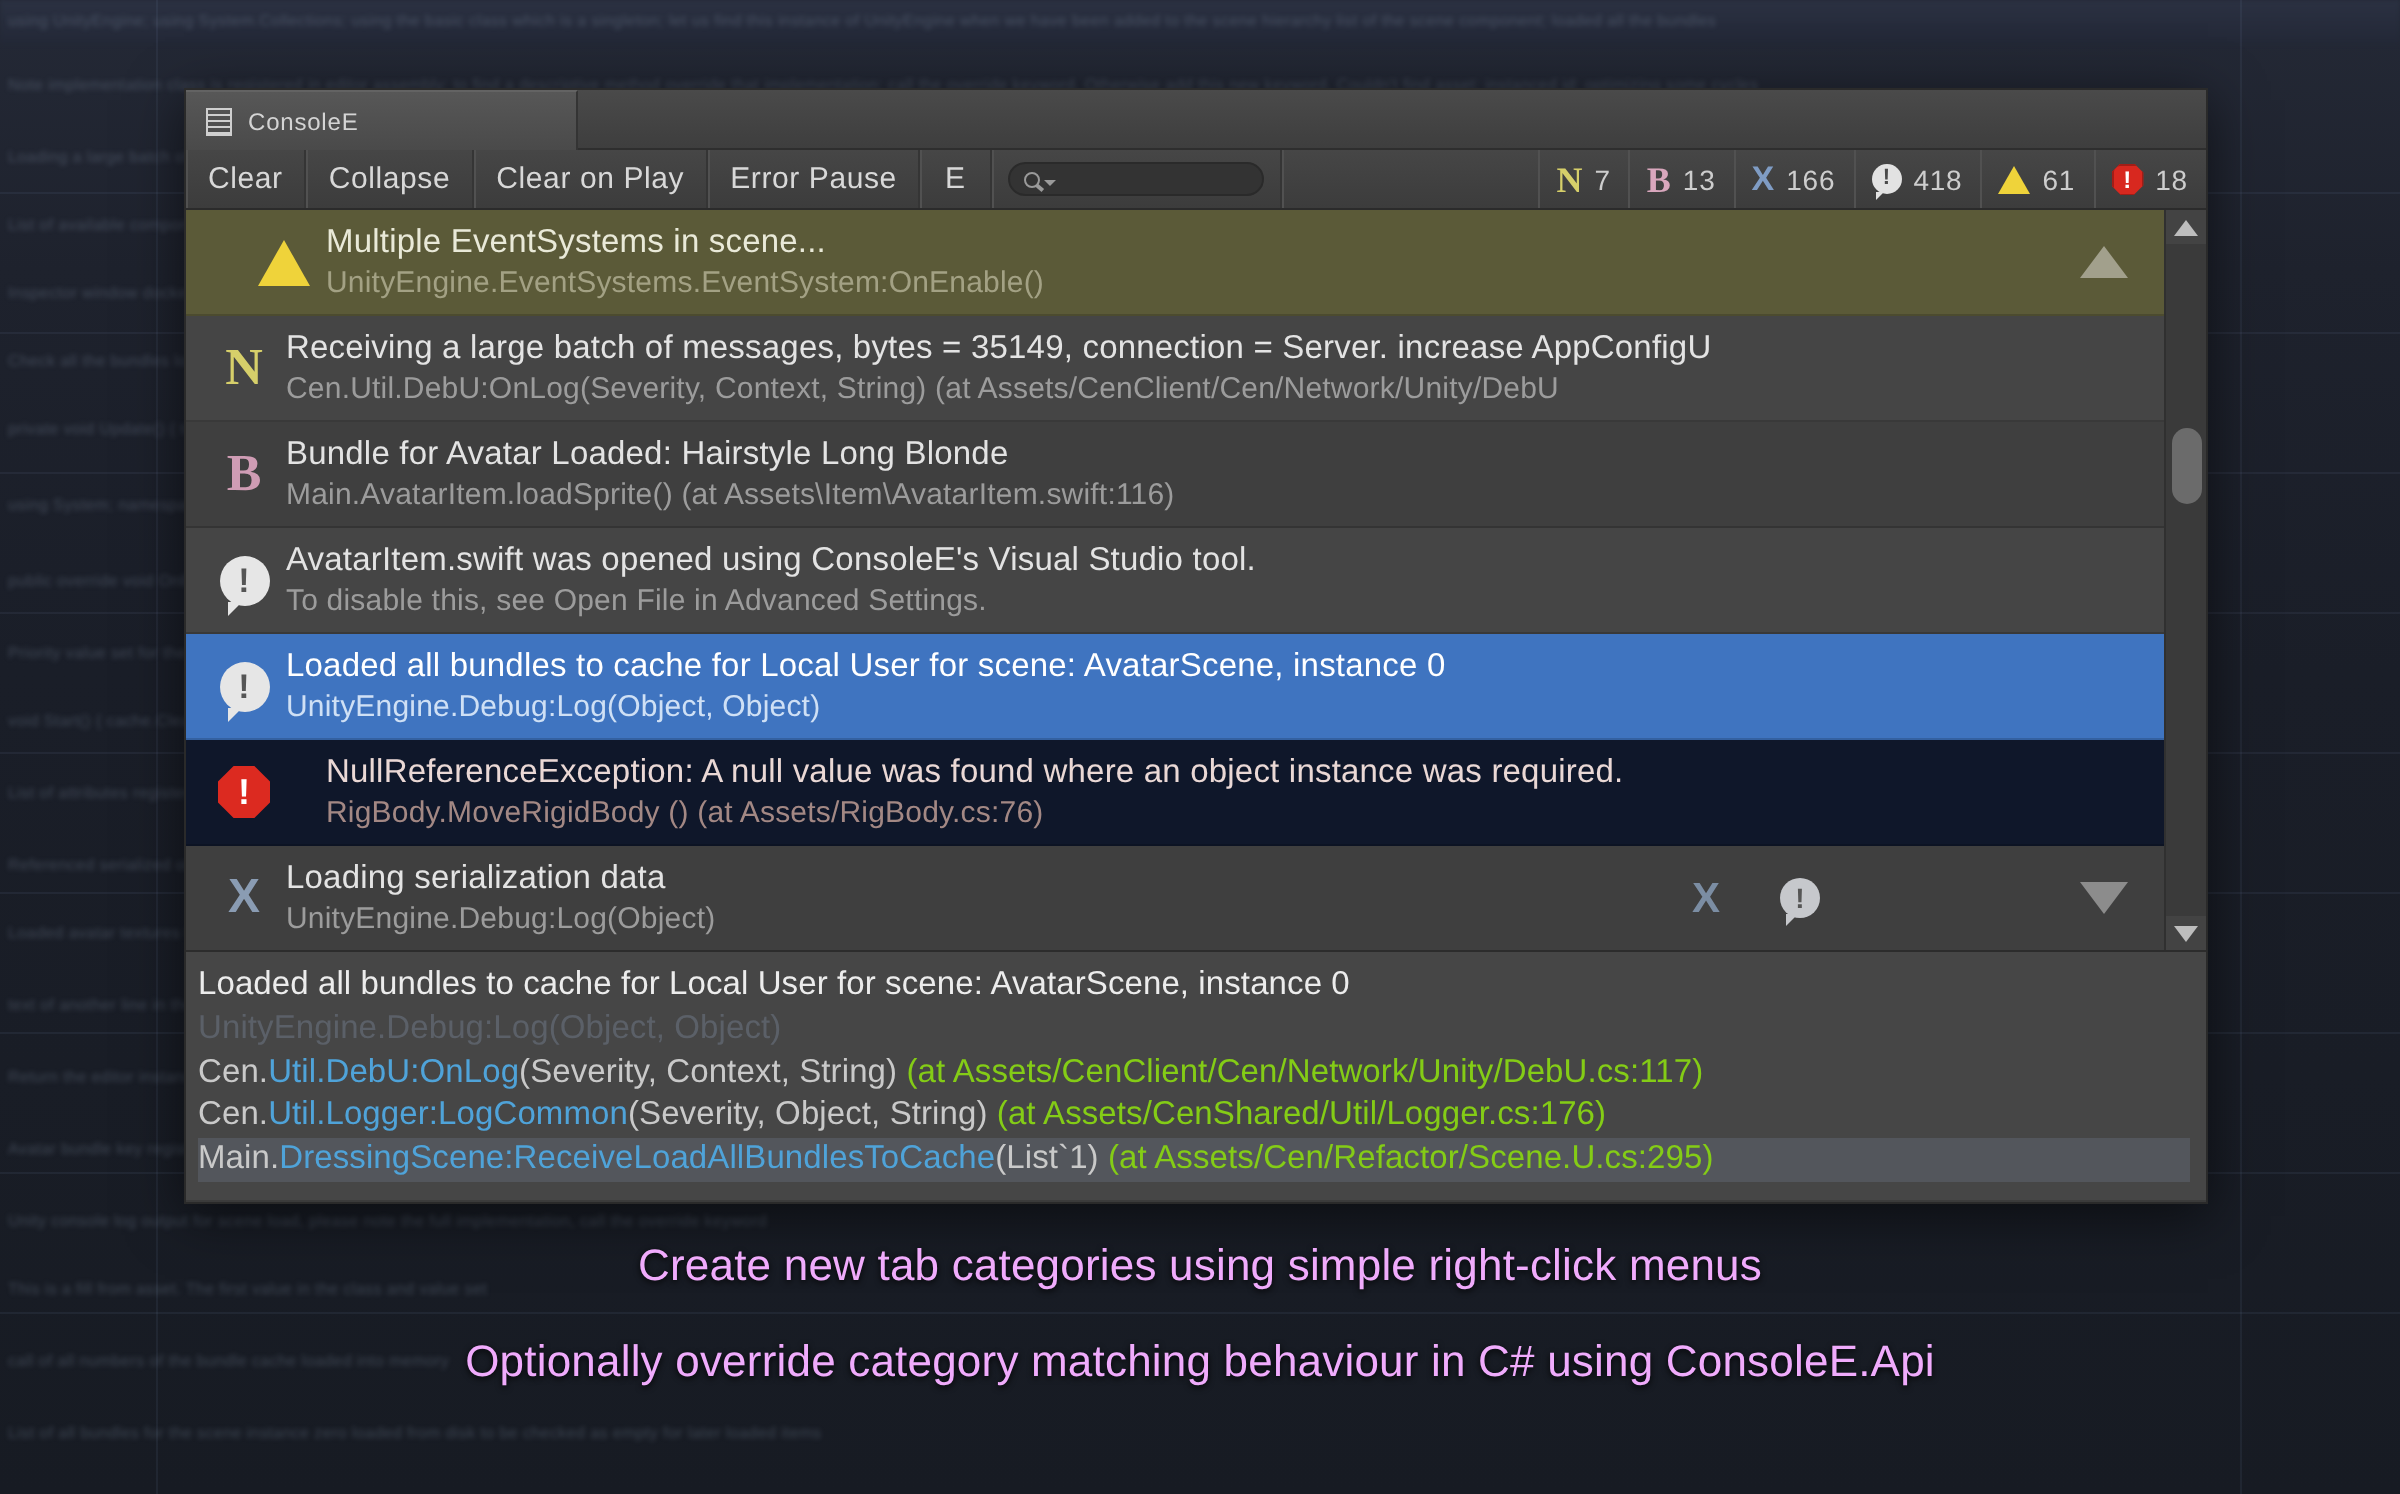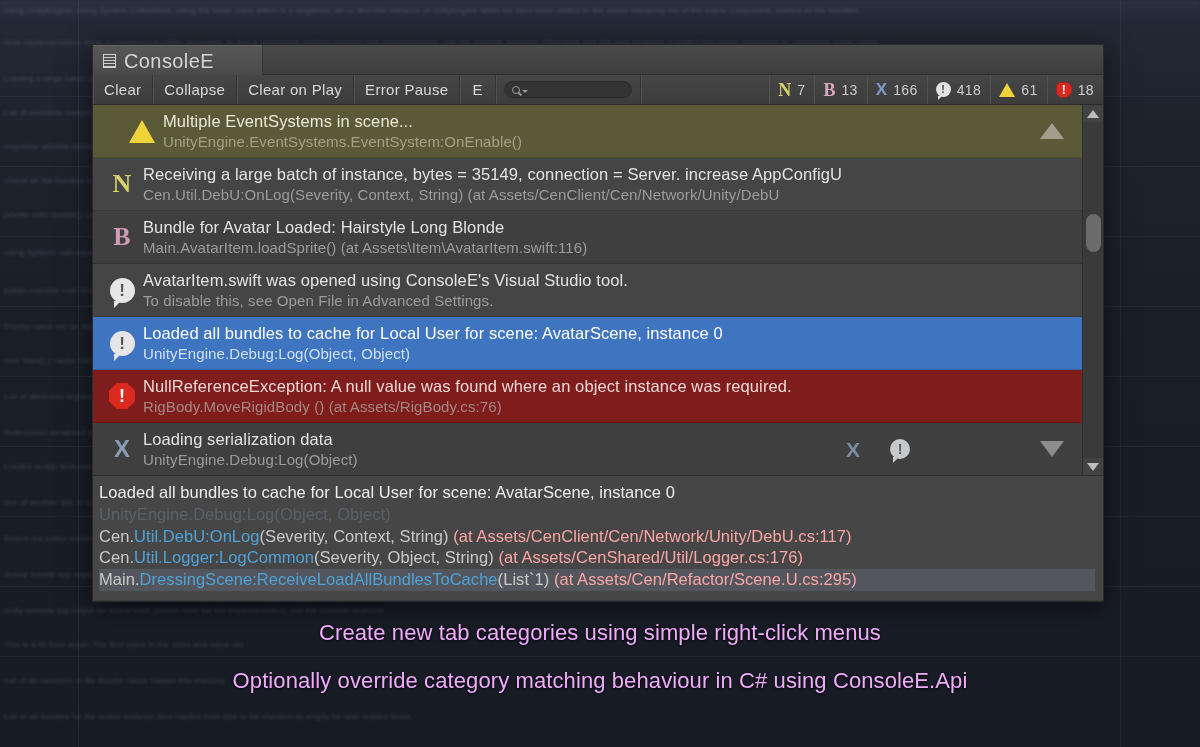--- a/index.html
+++ b/index.html
@@ -55,28 +55,28 @@
 
   
   .tabstrip {
     position:relative;
     height:30px;
     background:linear-gradient(180deg,#4a4a4a,#3e3e3e);
     border-bottom:1px solid #2e2e2e;
   }
   .tab {
     position:absolute; left:0; top:0;
-    height:30px; width:170px;
+    height:30px; width:196px;
     background:linear-gradient(180deg,#575757,#4a4a4a);
     border-right:1px solid #343434;
     border-top:1px solid #636363;
     display:flex; align-items:center;
     padding-left:10px; gap:8px;
     color:#d4d4d4;
-    font-size:20px;
+    font-size:12px;
   }
   .tab-icon {
     width:13px; height:14px;
     border:1px solid #cfcfcf;
     background:
       linear-gradient(180deg,
         transparent 0 2px,#cfcfcf 2px 3px,transparent 3px 5px,
         #cfcfcf 5px 6px,transparent 6px 8px,
         #cfcfcf 8px 9px,transparent 9px 11px,
         #cfcfcf 11px 12px,transparent 12px);
@@ -222,21 +222,21 @@
   }
 
   .row.warn   { background:#5b5a38;padding-left:28px; }
   .row.warn .l1 { color:#e9e9d8; }
   .row.warn .l2 { color:#a3a184; }
   .row.dark   { background:#454545; }
   .row.darker { background:#3f3f3f; }
   .row.sel    { background:#3f74c0; }
   .row.sel .l1{ color:#ffffff; }
   .row.sel .l2{ color:#cfe0f5; }
-  .row.err    { background:#7f1d1d; }
+  .row.err    { background:#0f172a;gap:20px; }
   .row.err .l1{ color:#ead8d5; }
   .row.err .l2{ color:#a38884; }
 
   .row-glyph-N { color:#d6cf6a; font-size:26px; font-weight:bold; line-height:1; font-family:"Liberation Serif",serif; }
   .row-glyph-B { color:#cf9cb4; font-size:26px; font-weight:bold; line-height:1; font-family:"Liberation Serif",serif; }
   .row-glyph-X { color:#8a9cb3; font-size:24px; font-weight:bold; line-height:1; }
   .row-warn-tri {
     width:0;height:0;
     border-left:13px solid transparent;
     border-right:13px solid transparent;
@@ -334,21 +334,21 @@
   .d-line {
     font-size:16.5px;
     line-height:1.32;
     white-space:nowrap;
     letter-spacing:.05px;
   }
   .d-white { color:#ececec; }
   .d-dim   { color:#5b6068; }
   .d-grey  { color:#c9c9c9; }
   .d-link  { color:#4fa3d9; }
-  .d-path  { color:#fca5a5; }
+  .d-path  { color:#84cc16; }
   .d-sel   { background:#53565c; display:inline-block; width:100%; }
 
   
   .captions {
     position:absolute; left:0; right:0; top:620px;
     text-align:center;
     color:#f0abfc;
     text-shadow:0 1px 3px rgba(0,0,0,.9);
   }
   .cap1 { font-size:22px; margin-bottom:22px; letter-spacing:.1px; }
@@ -458,21 +458,21 @@
         <div class="row-actions">
           <span class="act-up"></span>
         </div>
       </div>
 
       <div class="row dark">
         <div class="icon-cell">
           <span class="row-glyph-N">N</span>
         </div>
         <div class="txt">
-          <div class="l1">Receiving a large batch of instance, bytes = 35149, connection = Server. increase AppConfigU</div>
+          <div class="l1">Receiving a large batch of messages, bytes = 35149, connection = Server. increase AppConfigU</div>
           <div class="l2">Cen.Util.DebU:OnLog(Severity, Context, String) (at Assets/CenClient/Cen/Network/Unity/DebU</div>
         </div>
       </div>
 
       <div class="row darker">
         <div class="icon-cell">
           <span class="row-glyph-B">B</span>
         </div>
         <div class="txt">
           <div class="l1">Bundle for Avatar Loaded: Hairstyle Long Blonde</div>

